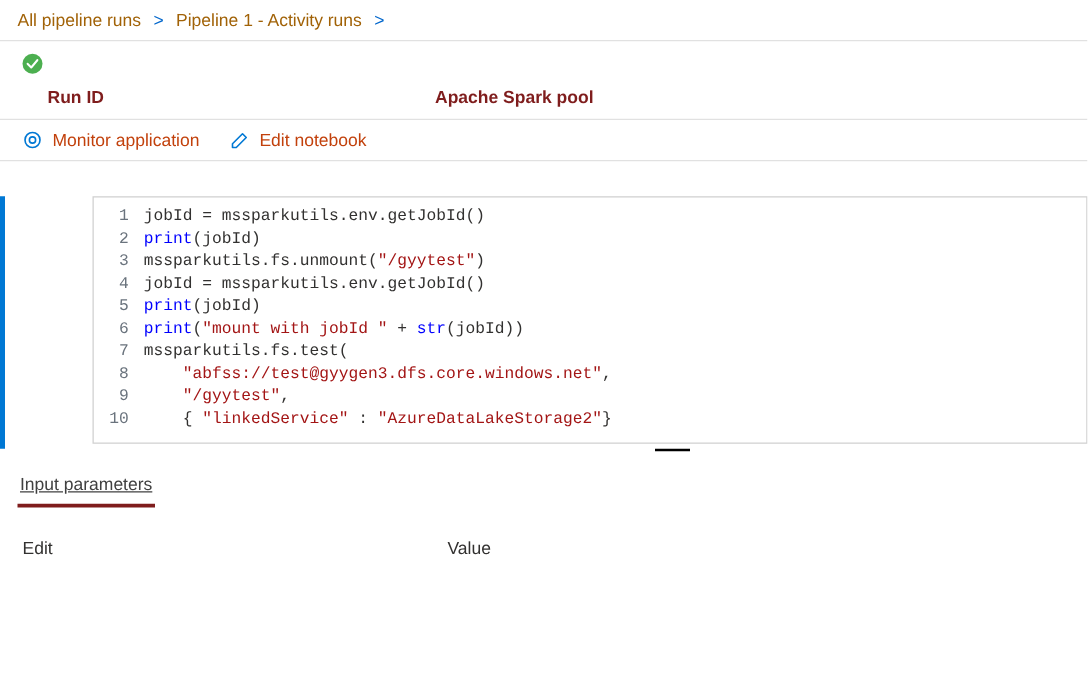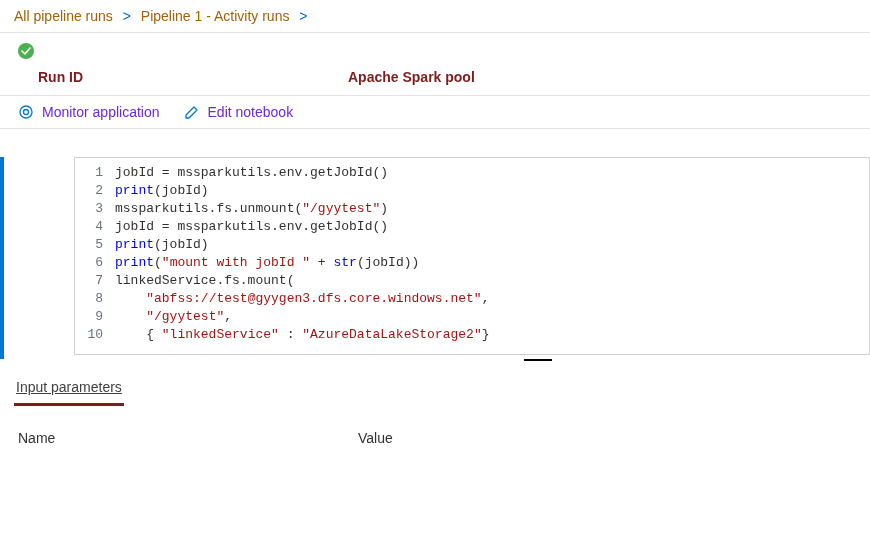--- a/index.html
+++ b/index.html
@@ -53,21 +53,21 @@
     gap: 24px;
     padding: 8px 18px;
     border-top: 1px solid #e1e1e1;
     border-bottom: 1px solid #e1e1e1;
     align-items: center;
   }
   .tool-btn {
     display: inline-flex;
     align-items: center;
     gap: 8px;
-    color: #6d28d9;
+    color: #c2410c;
     cursor: pointer;
     font-size: 14px;
   }
   .tool-btn .icon {
     color: #0078d4;
     display: inline-flex;
   }
   .code-area {
     position: relative;
     border-left: 4px solid #0078d4;
@@ -185,29 +185,29 @@
 
 <div class="code-area">
   <div class="code-box">
     <div class="code-lines-wrap" id="code-lines">
         <div class="code-line"><span class="gutter">1</span><span class="line-content"><span>jobId = mssparkutils.env.getJobId()</span></span></div>
         <div class="code-line"><span class="gutter">2</span><span class="line-content"><span class="tok-fn">print</span><span>(jobId)</span></span></div>
         <div class="code-line"><span class="gutter">3</span><span class="line-content"><span>mssparkutils.fs.unmount(</span><span class="tok-str">"/gyytest"</span><span>)</span></span></div>
         <div class="code-line"><span class="gutter">4</span><span class="line-content"><span>jobId = mssparkutils.env.getJobId()</span></span></div>
         <div class="code-line"><span class="gutter">5</span><span class="line-content"><span class="tok-fn">print</span><span>(jobId)</span></span></div>
         <div class="code-line"><span class="gutter">6</span><span class="line-content"><span class="tok-fn">print</span><span>(</span><span class="tok-str">"mount with jobId "</span><span> + </span><span class="tok-fn">str</span><span>(jobId))</span></span></div>
-        <div class="code-line"><span class="gutter">7</span><span class="line-content"><span>linkedService.fs.mount(</span></span></div>
+        <div class="code-line"><span class="gutter">7</span><span class="line-content"><span>mssparkutils.fs.test(</span></span></div>
         <div class="code-line"><span class="gutter">8</span><span class="line-content"><span>    </span><span class="tok-str">"abfss://test@gyygen3.dfs.core.windows.net"</span><span>,</span></span></div>
         <div class="code-line"><span class="gutter">9</span><span class="line-content"><span>    </span><span class="tok-str">"/gyytest"</span><span>,</span></span></div>
         <div class="code-line"><span class="gutter">10</span><span class="line-content"><span>    { </span><span class="tok-str">"linkedService"</span><span> : </span><span class="tok-str">"AzureDataLakeStorage2"</span><span>}</span></span></div>
       </div>
   </div>
 </div>
 <div class="resize-h"></div>
 
 <div class="tabs-row">
   <div class="tab">Input parameters</div>
 </div>
 
 <div class="params-table">
-  <div class="col-type">Name</div>
+  <div class="col-type">Edit</div>
   <div class="col-value">Value</div>
 </div>
 
 </body></html>

